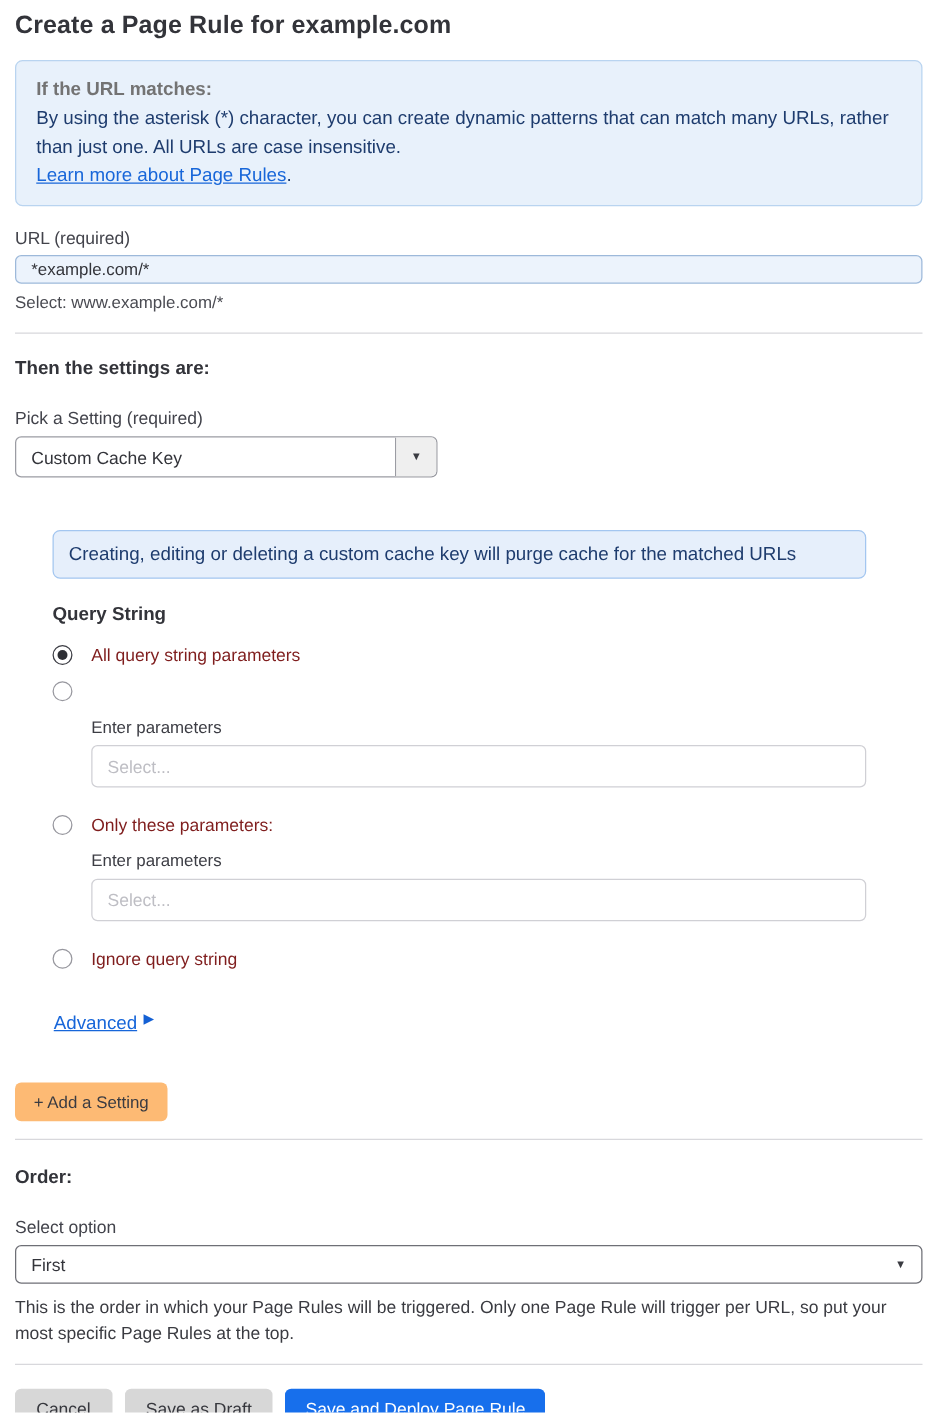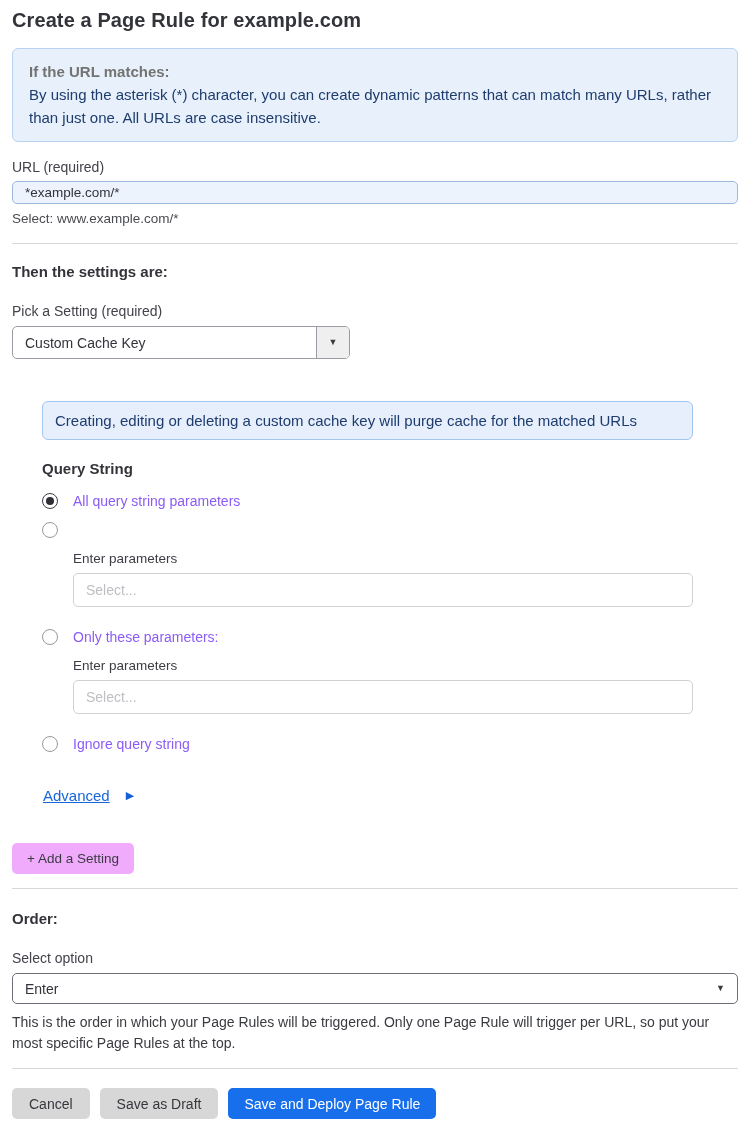--- a/index.html
+++ b/index.html
@@ -77,44 +77,44 @@
   .radio {
     width: 16px; height: 16px; border-radius: 50%;
     border: 1px solid #97979e; background: #ffffff; margin-right: 15px;
     flex: 0 0 auto; display: flex; align-items: center; justify-content: center;
     cursor: pointer;
   }
   .radio.checked { border: 1.5px solid #3c3d44; }
   .radio.checked::after {
     content: ""; width: 8px; height: 8px; border-radius: 50%; background: #2e2f35;
   }
-  .radio-label { font-size: 14px; color: #8b5cf6; cursor: pointer; }
+  .radio-label { font-size: 14px; color: #7f1d1d; cursor: pointer; }
   .sub-field { margin-left: 31px; margin-bottom: 15px; }
   .sub-label { font-size: 13.5px; color: #3c3d44; margin-bottom: 7px; margin-top: 11px; }
   .param-input {
     display: block; width: 620px; height: 34px;
     background: #ffffff; border: 1px solid #d0d0d5; border-radius: 5px;
     font-family: "Liberation Sans", sans-serif;
     font-size: 14px; color: #33343a; padding: 0 12px; outline: none;
   }
   .param-input::placeholder { color: #bebec4; }
   .radio-row.spaced { margin-top: 22px; }
 
   .advanced-link {
-    display: inline-flex; align-items: center; gap: 16px;
+    display: inline-flex; gap: 5px;
     margin-top: 22px; margin-left: 1px; cursor: pointer;
   }
   .advanced-text {
     font-size: 15px; color: #1766d9; text-decoration: underline; font-weight: normal;
   }
   .advanced-arrow { font-size: 11px; color: #1460d4; line-height: 1; }
 
   .add-setting-btn {
     display: inline-block; margin-top: 38px; margin-bottom: 14px;
-    background: #f0abfc; border: none; border-radius: 5px;
+    background: #fdba74; border: none; border-radius: 5px;
     font-family: "Liberation Sans", sans-serif;
     font-size: 13.5px; color: #3a3b41; padding: 8px 15px; cursor: pointer;
   }
 
   .order-heading { margin-top: 21px; margin-bottom: 23px; }
   .order-select {
     width: 726px; height: 31px; background: #ffffff;
     border: 1px solid #6e6f76; border-radius: 5px;
     display: flex; align-items: center; justify-content: space-between;
     padding: 0 12px; cursor: pointer; margin-top: 7px;
@@ -137,20 +137,23 @@
 </head>
 <body>
 
 <div class="page">
 
   <h1 class="page-title">Create a Page Rule for example.com</h1>
 
   <div class="info-box">
     <div class="info-heading">If the URL matches:</div>
     <div class="info-body">By using the asterisk (*) character, you can create dynamic patterns that can match many URLs, rather than just one. All URLs are case insensitive.</div>
+    <div>
+      <a class="info-link">Learn more about Page Rules</a><span class="info-link-suffix">.</span>
+    </div>
   </div>
 
   <div class="field-label">URL (required)</div>
   <input class="url-input" type="text" value="*example.com/*" style="">
   <div class="example-text">Select: www.example.com/*</div>
 
   <hr class="divider divider-1">
 
   <h2 class="section-heading settings-heading">Then the settings are:</h2>
 
@@ -201,21 +204,21 @@
   </div>
 
   <button class="add-setting-btn">+ Add a Setting</button>
 
   <hr class="divider divider-2">
 
   <h2 class="section-heading order-heading">Order:</h2>
 
   <div class="field-label">Select option</div>
   <div class="order-select">
-    <span class="select-value">Enter</span>
+    <span class="select-value">First</span>
     <span class="caret-down">▼</span>
   </div>
   <div class="order-help">This is the order in which your Page Rules will be triggered. Only one Page Rule will trigger per URL, so put your most specific Page Rules at the top.</div>
 
   <hr class="divider divider-3">
 
   <div class="footer">
     <button class="btn btn-gray">Cancel</button>
     <button class="btn btn-gray">Save as Draft</button>
     <button class="btn btn-blue">Save and Deploy Page Rule</button>

